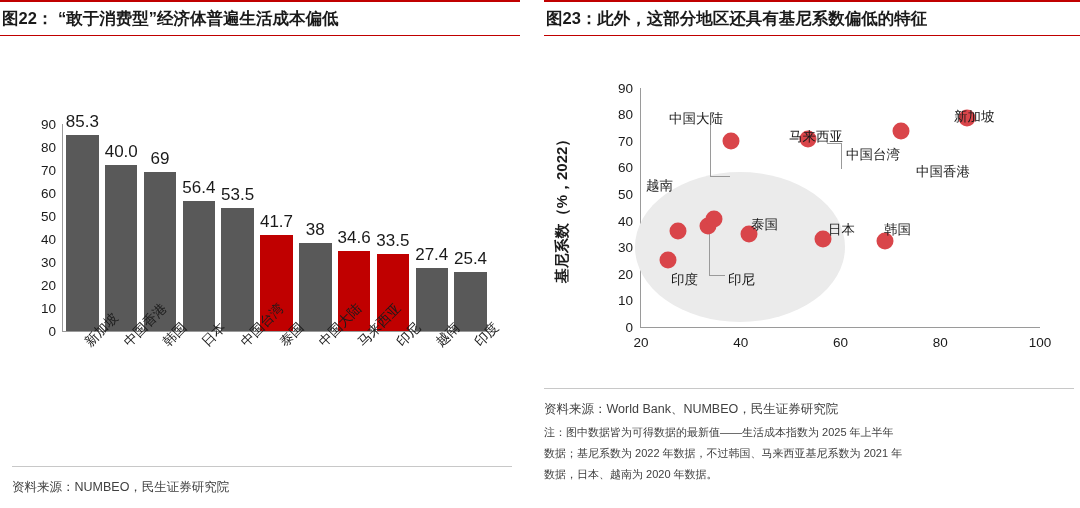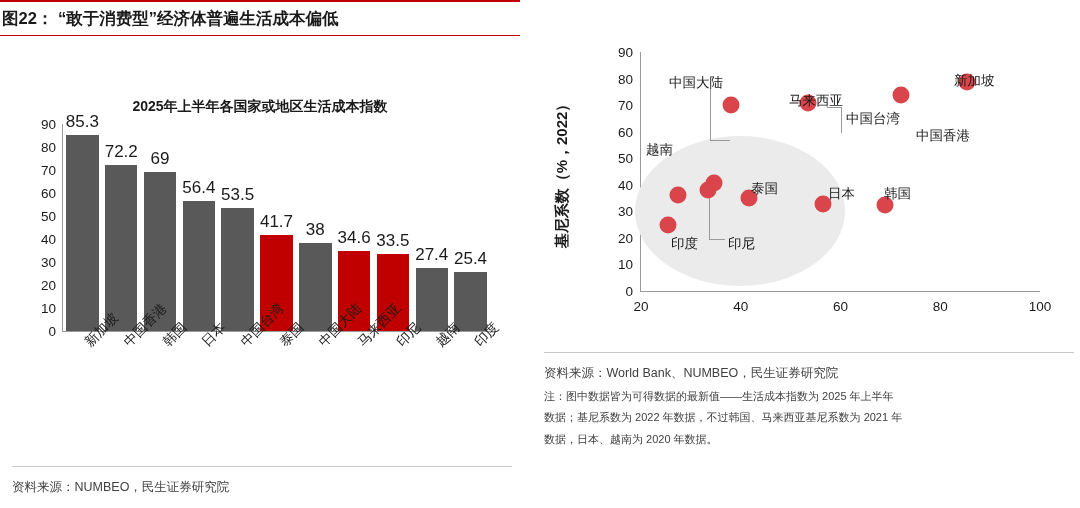--- a/index.html
+++ b/index.html
@@ -115,21 +115,20 @@
 </head>
 <body>
 
 <div class="page">
 
   <div class="panel panel-left">
     <div class="panel-title">图22： “敢于消费型”经济体普遍生活成本偏低</div>
 
     <div class="panel-body">
       <div class="bar-chart">
-        <div class="bar-title">2025年上半年各国家或地区生活成本指数</div>
 
         <div class="plot">
 
           <div class="ytick" style="top:100%">0</div>
           <div class="ytick" style="top:88.89%">10</div>
           <div class="ytick" style="top:77.78%">20</div>
           <div class="ytick" style="top:66.67%">30</div>
           <div class="ytick" style="top:55.56%">40</div>
           <div class="ytick" style="top:44.44%">50</div>
           <div class="ytick" style="top:33.33%">60</div>
@@ -137,21 +136,21 @@
           <div class="ytick" style="top:11.11%">80</div>
           <div class="ytick" style="top:0%">90</div>
 
           <div class="bars" id="bars">
               <div class="barwrap">
                 <div class="bar" style="height: 94.7778%; background: rgb(89, 89, 89);"></div>
                 <div class="barlabel" style="bottom: calc(94.7778% + 3px);">85.3</div>
               </div>
               <div class="barwrap">
                 <div class="bar" style="height: 80.2222%; background: rgb(89, 89, 89);"></div>
-                <div class="barlabel" style="bottom: calc(80.2222% + 3px);">72.2</div>
+                <div class="barlabel" style="bottom: calc(80.2222% + 3px);">40.0</div>
               </div>
               <div class="barwrap">
                 <div class="bar" style="height: 76.6667%; background: rgb(89, 89, 89);"></div>
                 <div class="barlabel" style="bottom: calc(76.6667% + 3px);">69</div>
               </div>
               <div class="barwrap">
                 <div class="bar" style="height: 62.6667%; background: rgb(89, 89, 89);"></div>
                 <div class="barlabel" style="bottom: calc(62.6667% + 3px);">56.4</div>
               </div>
               <div class="barwrap">
@@ -222,20 +221,21 @@
           </div>
       </div>
 
       <div class="source" style="position:absolute;left:12px;top:430px;width:500px;">
         <div>资料来源：NUMBEO，民生证券研究院</div>
       </div>
     </div>
   </div>
 
   <div class="panel panel-right">
+    <div class="panel-title">图23：此外，这部分地区还具有基尼系数偏低的特征</div>
 
     <div class="panel-body">
       <div class="scatter">
 
         <div class="ylabel-v">
           <span>基尼系数（%，2022）</span>
         </div>
 
         <div class="sc-plot">
           <div class="ellipse" style="left:-6px;top:84px;width:210px;height:150px;"></div>

